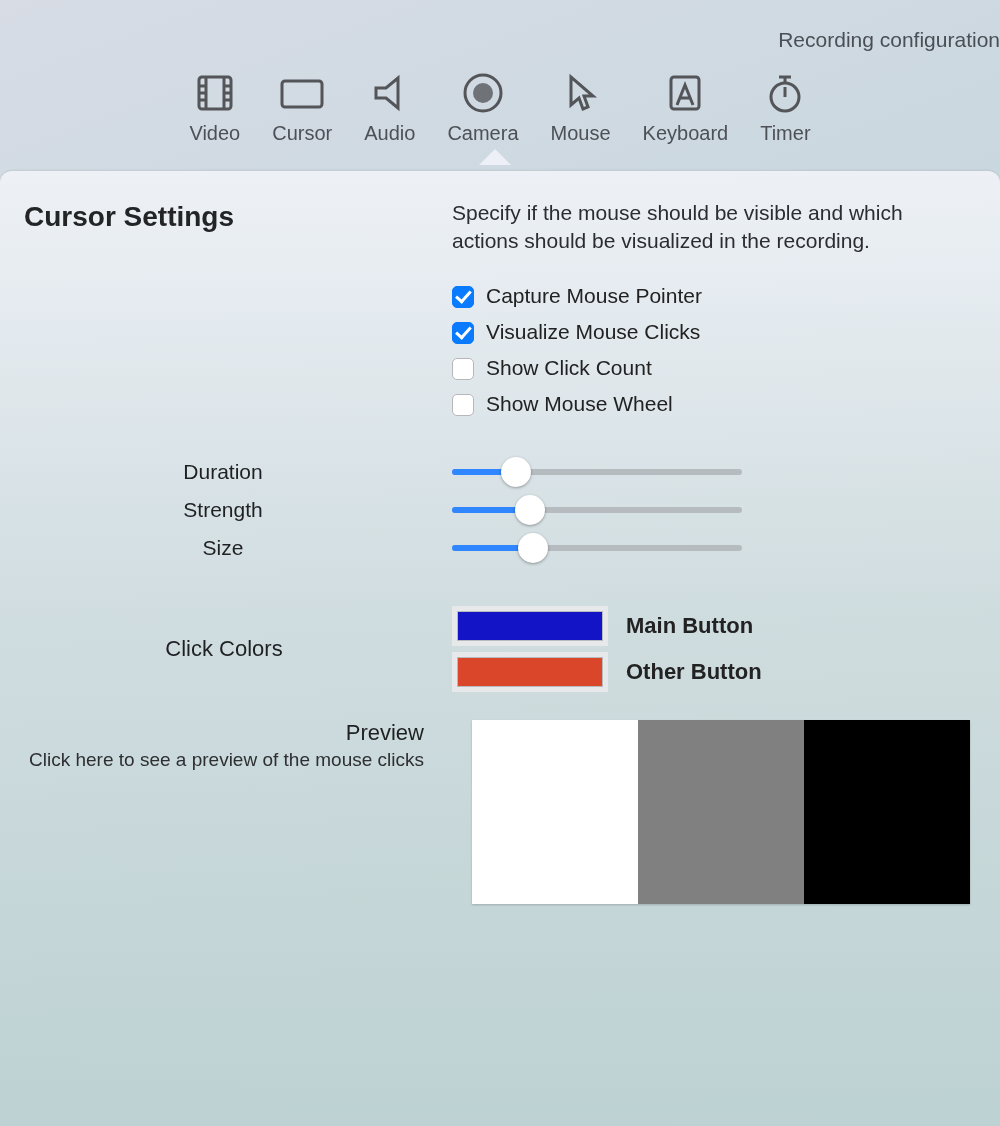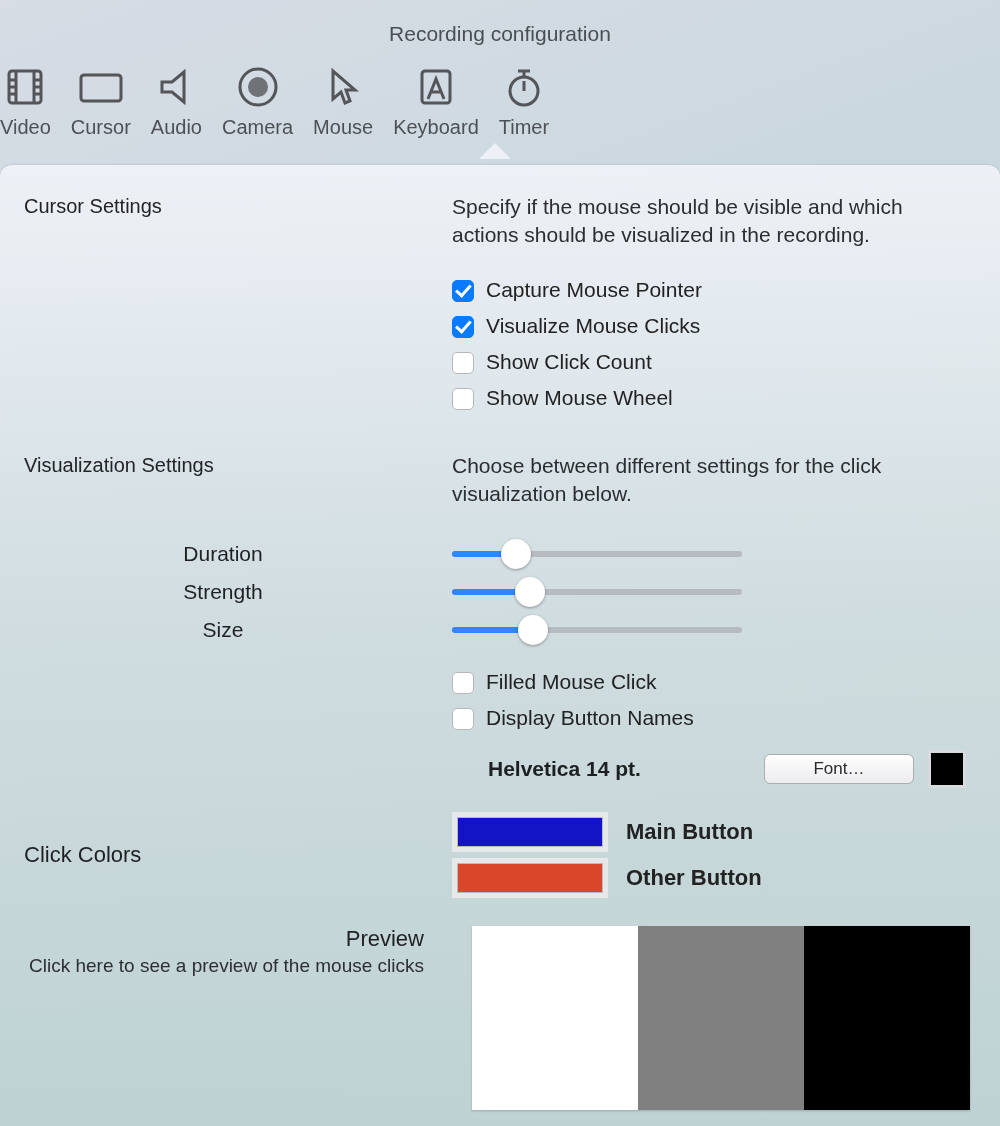--- a/index.html
+++ b/index.html
@@ -5,29 +5,30 @@
   * { box-sizing: border-box; margin: 0; padding: 0; }
   html,body { width:1000px; height:1126px; }
   body {
     font-family: -apple-system, "Helvetica Neue", Helvetica, Arial, sans-serif;
     font-size: 20px;
     color: #333;
     background: linear-gradient(160deg, #d7dce5 0%, #c8d7de 40%, #b9cfc9 70%, #b6d0cb 100%);
     overflow: hidden;
   }
   .window-title {
-    text-align: center;
-    padding: 22px 0 10px 0;
+    text-align: right;
+    padding: 28px 0 10px 0;
     font-size: 21px;
     color: #4a4f55;
     font-weight: 400;
   }
   .toolbar {
     display: flex;
-    gap: 20px;
+    justify-content: center;
+    gap: 32px;
     padding: 6px 0 4px 0;
   }
   .toolbar-item {
     display: flex;
     flex-direction: column;
     align-items: center;
     gap: 4px;
     cursor: pointer;
     color: #4b4f54;
   }
@@ -58,22 +59,22 @@
     min-height: 960px;
     box-shadow: 0 -1px 2px rgba(0,0,0,0.08);
   }
   .section {
     display: grid;
     grid-template-columns: 400px 1fr;
     column-gap: 28px;
     margin-bottom: 36px;
   }
   .section-title {
-    font-size: 20px;
-    font-weight: 400;
+    font-size: 28px;
+    font-weight: 700;
     color: #232426;
     padding-top: 2px;
   }
   .section-right { display:flex; flex-direction:column; }
   .desc {
     font-size: 21px;
     color: #2b2d30;
     line-height: 1.35;
     margin-bottom: 22px;
   }
@@ -135,21 +136,21 @@
   .font-swatch {
     width:38px; height:38px;
     border:3px solid #d8dadd; background:#000;
     cursor:pointer;
   }
   .colors-row {
     display:grid; grid-template-columns:400px 1fr;
     column-gap:28px; align-items:center;
     margin-top:18px;
   }
-  .colors-label { text-align:left; font-size:22px; color:#1f2022; }
+  .colors-label { text-align:center; font-size:22px; color:#1f2022; }
   .color-block {
     display:flex; align-items:center; gap:18px;
     margin:6px 0;
     font-weight:bold;
   }
   .color-swatch {
     width:156px; height:40px; border:5px solid #e7e8ea;
     box-shadow: inset 0 0 0 1px #b9babd;
     cursor:pointer;
   }
@@ -266,26 +267,20 @@
         <div class="chk"></div>
         <span class="check-label">Show Click Count</span>
       </div>
       <div class="checkrow">
         <div class="chk"></div>
         <span class="check-label">Show Mouse Wheel</span>
       </div>
     </div>
   </div>
 
-  <div class="section" style="margin-bottom:6px;">
-    <div class="section-title">Visualization Settings</div>
-    <div class="section-right">
-      <div class="desc">Choose between different settings for the click visualization below.</div>
-    </div>
-  </div>
 
   <div class="slider-row">
     <div class="slider-label">Duration</div>
     <div class="slider">
       <div class="track"></div>
         <div class="track-fill" style="width:22%"></div>
         <div class="thumb" style="left:22%"></div>
     </div>
   </div>
   <div class="slider-row">
@@ -300,35 +295,20 @@
     <div class="slider-label">Size</div>
     <div class="slider">
       <div class="track"></div>
         <div class="track-fill" style="width:28%"></div>
         <div class="thumb" style="left:28%"></div>
     </div>
   </div>
 
   <div class="section" style="grid-template-columns:400px 1fr; margin-top:20px; margin-bottom:0;">
     <div></div>
-    <div class="section-right">
-      <div class="checkrow">
-        <div class="chk"></div>
-        <span class="check-label">Filled Mouse Click</span>
-      </div>
-      <div class="checkrow">
-        <div class="chk"></div>
-        <span class="check-label">Display Button Names</span>
-      </div>
-      <div class="font-row">
-        <span class="font-label">Helvetica 14 pt.</span>
-        <div class="font-btn">Font…</div>
-        <div class="font-swatch" title="#000000"></div>
-      </div>
-    </div>
   </div>
 
   <div class="colors-row">
     <div class="colors-label">Click Colors</div>
     <div>
       <div class="color-block">
         <div class="color-swatch" style="background:#1414C7"></div>
         <span class="color-text">Main Button</span>
       </div>
       <div class="color-block">

